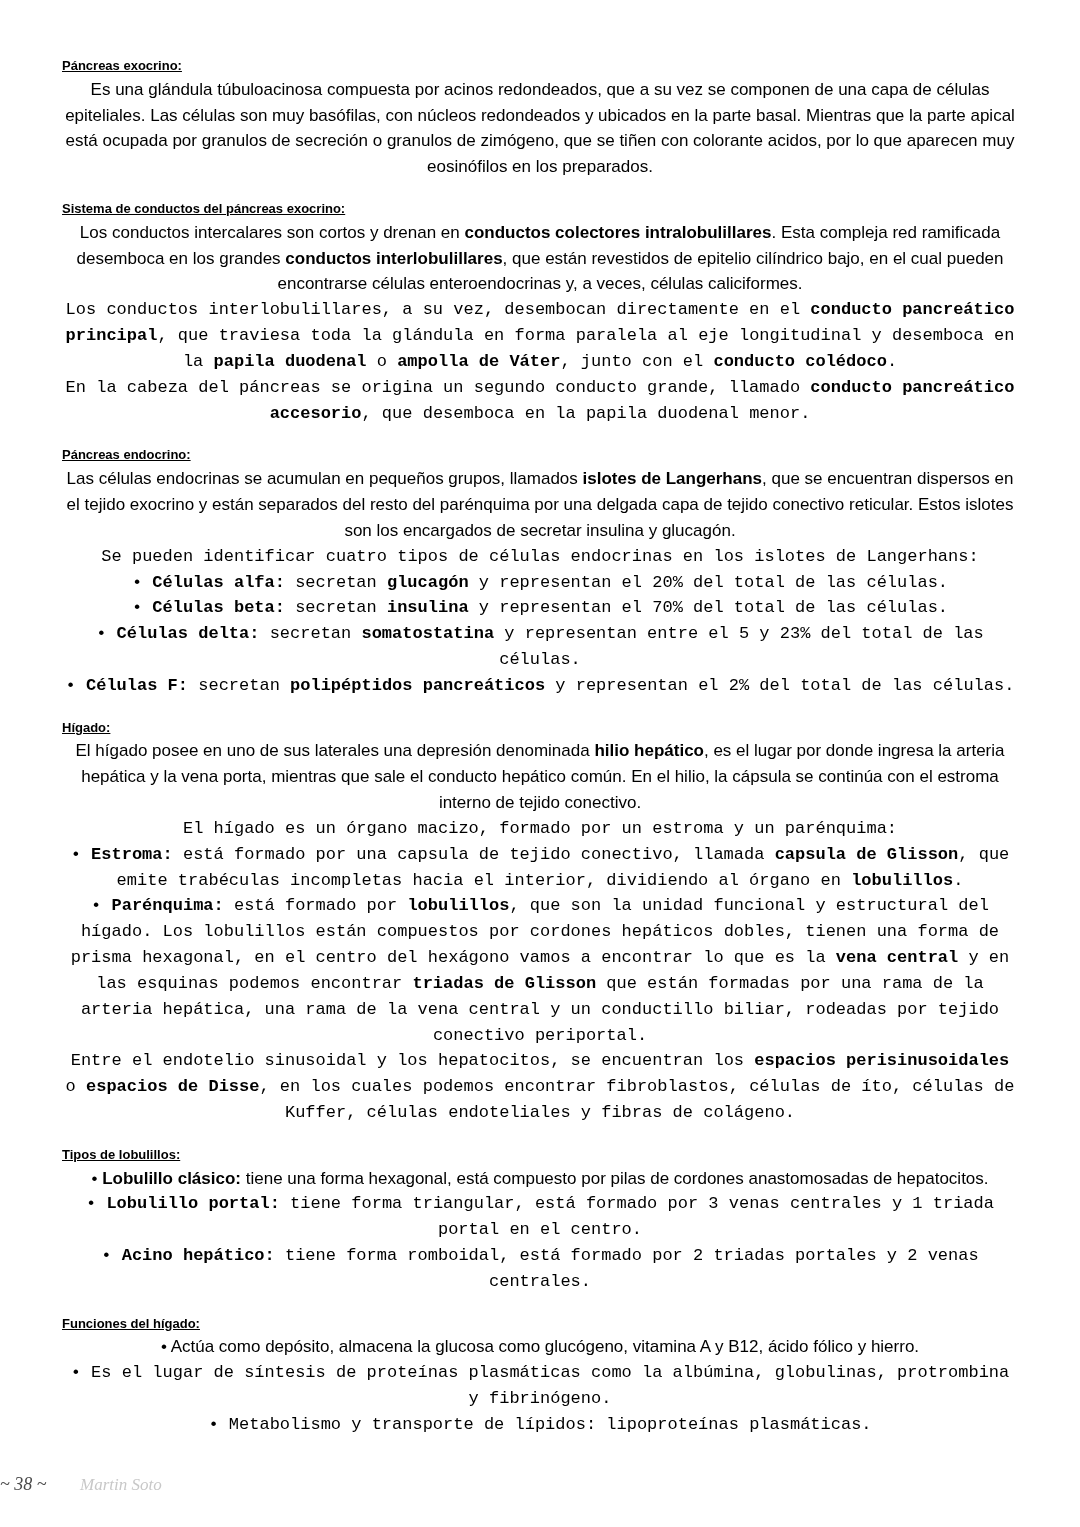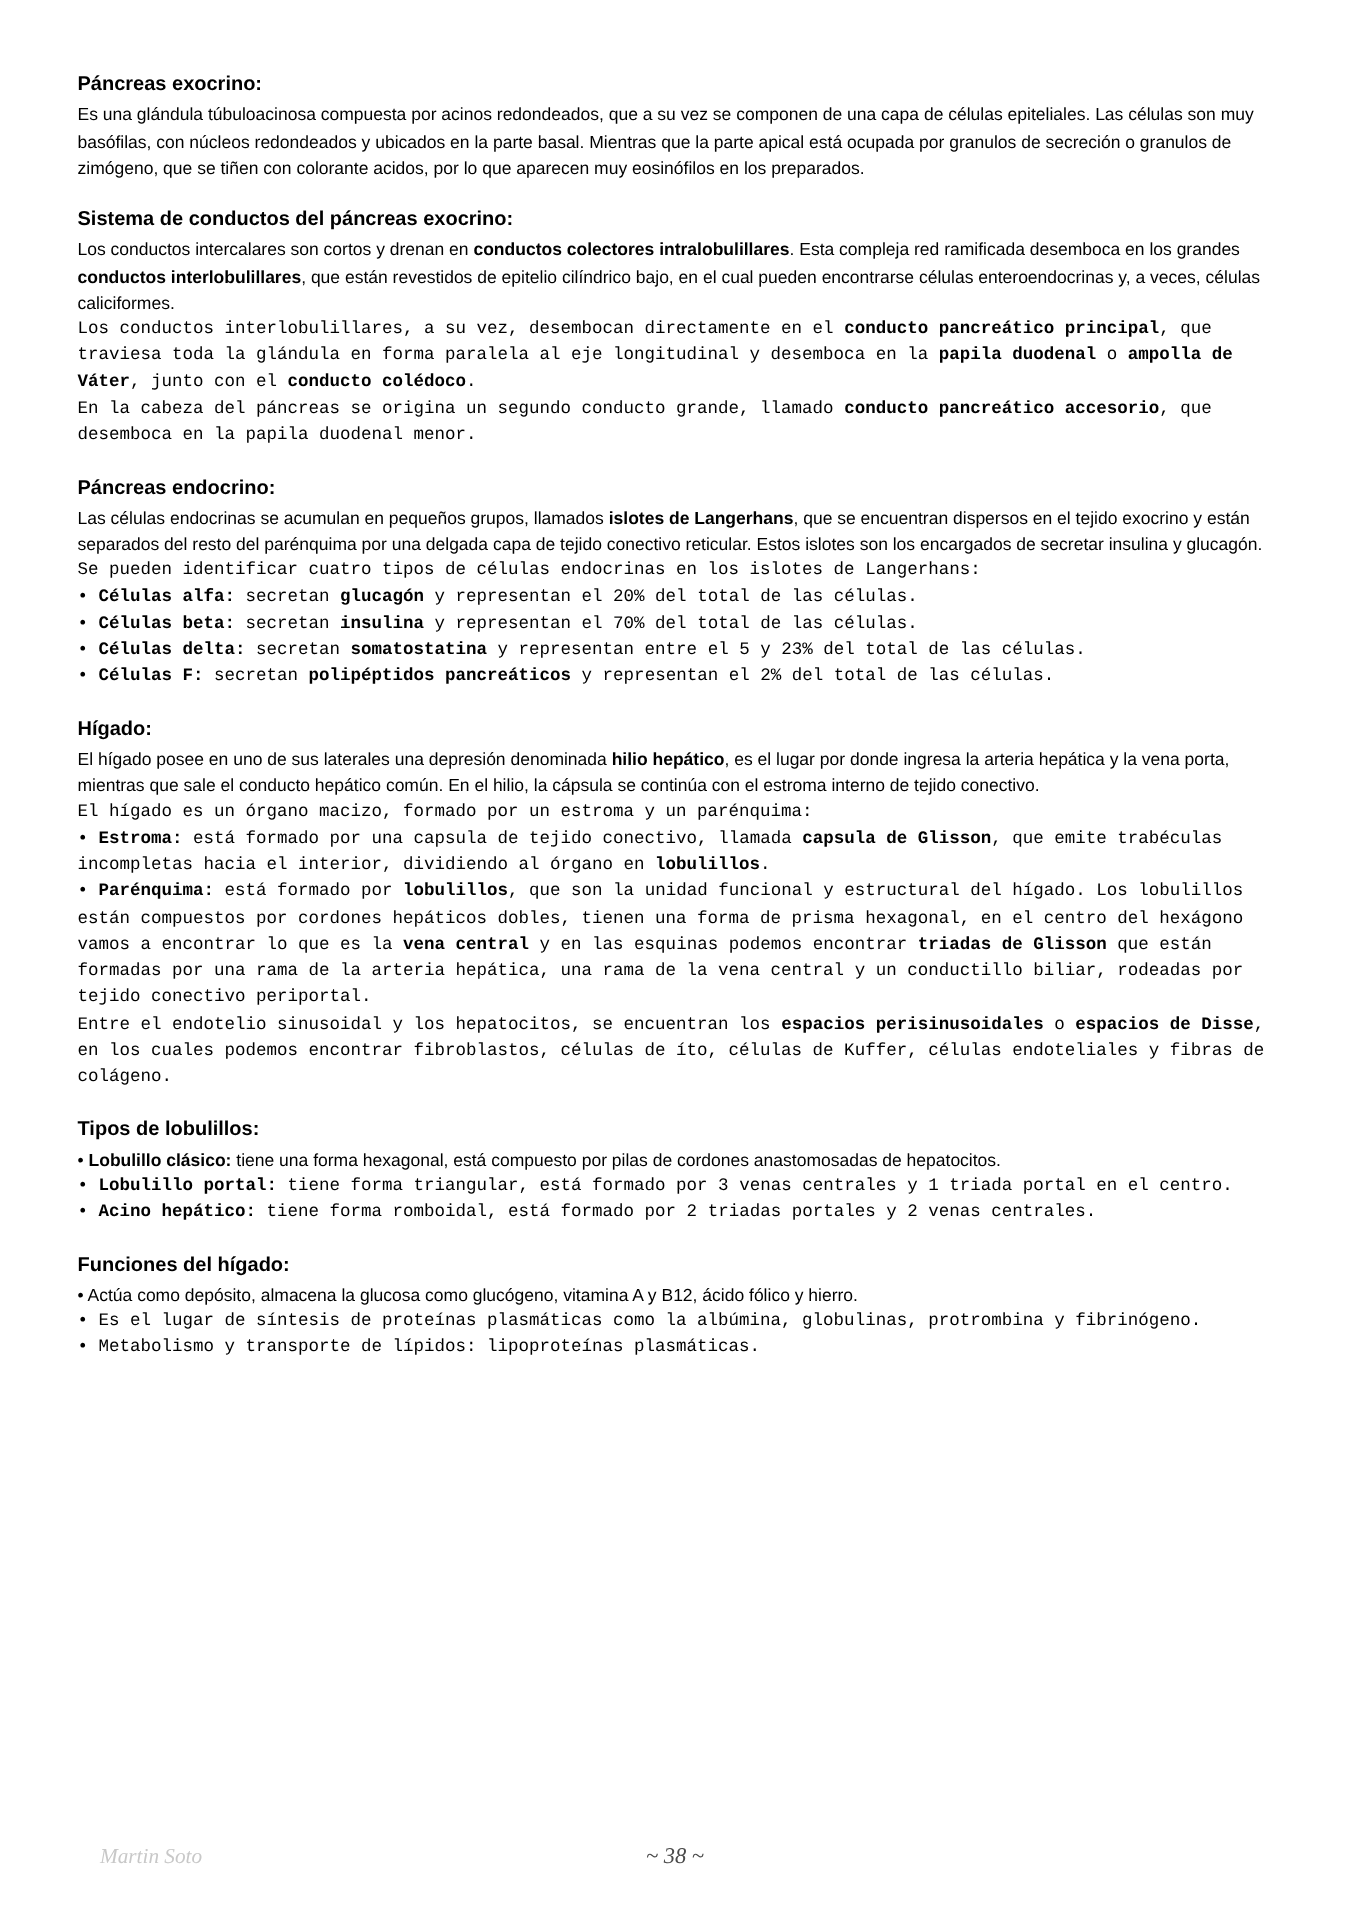--- a/index.html
+++ b/index.html
@@ -19,30 +19,31 @@
     width: 1080px;
     min-height: 1527px;
     box-sizing: border-box;
     padding: 56px 62px 0 62px;
     position: relative;
   }
   .block {
     margin-bottom: 19px;
   }
   .heading {
-    font-size: 16px;
+    font-size: 13px;
     font-weight: bold;
     line-height: 1.52;
     margin: 0 0 1px 0;
+    text-decoration: underline;
   }
   p.para {
-    font-size: 14px;
+    font-size: 17px;
     line-height: 1.52;
     margin: 0;
-    text-align: left;
+    text-align: center;
   }
   p.para + p.para {
     margin-top: 0;
     font-family: Liberation Mono, monospace;
   }
   .b {
     font-weight: bold;
   }
   .footer {
     position: absolute;
@@ -60,21 +61,21 @@
     bottom: 2px;
     font-family: "Liberation Serif", serif;
     font-size: 17px;
     color: #c8c8c8;
   }
   .footer-page {
     position: absolute;
     left: 0;
     right: 0;
     bottom: 2px;
-    text-align: center;
+    text-align: left;
     font-family: "Liberation Serif", serif;
     font-size: 18px;
     color: #4a4a4a;
   }
 </style>
 </head>
 <body>
 
 <div class="page">
   <div id="content">

